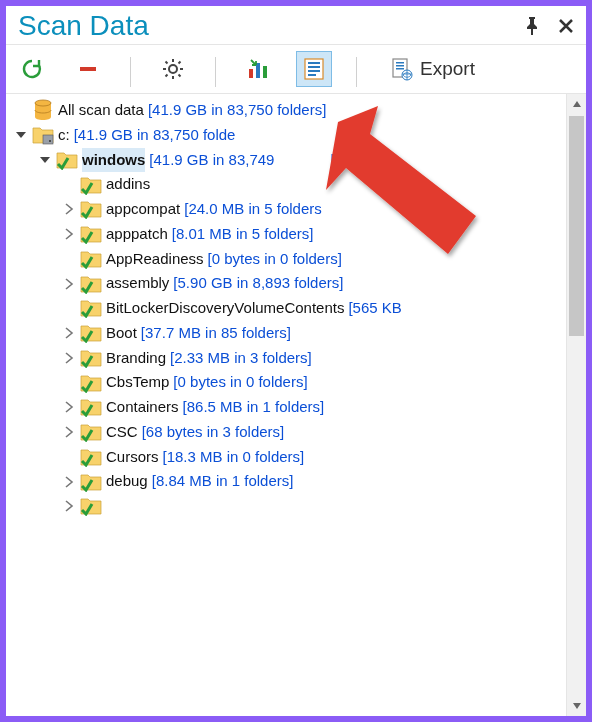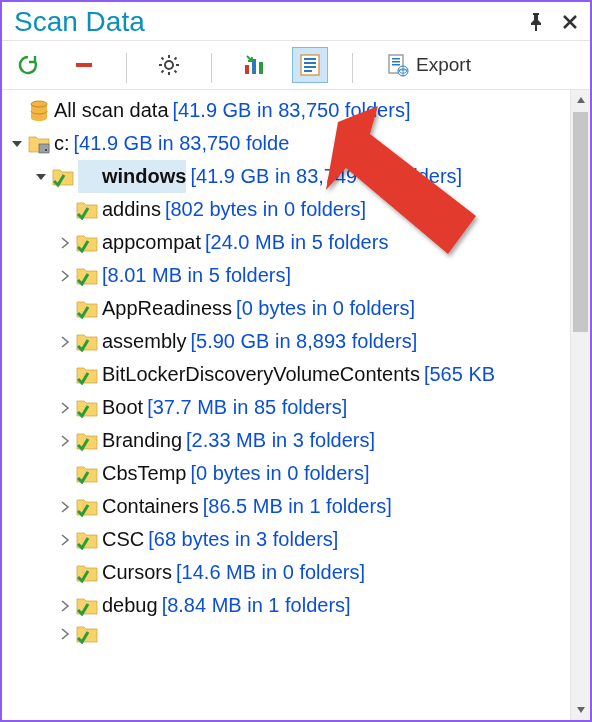--- a/index.html
+++ b/index.html
@@ -11,21 +11,21 @@
     width: 592px;
     height: 722px;
     overflow: hidden;
     position: relative;
   }
   .panel {
     width: 592px;
     height: 722px;
     display: flex;
     flex-direction: column;
-    border: 2px solid #8b5cf6;
+    border: 6px solid #8b5cf6;
   }
   .header {
     display: flex;
     align-items: center;
     justify-content: space-between;
     padding: 4px 10px 2px 12px;
     background: #fff;
     border-bottom: 1px solid #e5e5e5;
   }
   .title {
@@ -112,21 +112,21 @@
     left: 2px; right: 2px;
     top: 22px;
     height: 220px;
     background: #c6c6c6;
     border-radius: 0;
   }
   .row {
     display: flex;
     align-items: center;
     white-space: nowrap;
-    font-size: 20px;
+    font-size: 15px;
     padding: 0 2px;
     cursor: default;
   }
   .indent { display: inline-block; width: 24px; flex-shrink: 0; }
   .expander {
     width: 18px; height: 16px;
     display: inline-flex; align-items: center; justify-content: center;
     color: #555;
     font-size: 14px;
     flex-shrink: 0;
@@ -135,21 +135,21 @@
   .expander.blank { visibility: hidden; }
   .icon-slot {
     width: 26px; height: 24px;
     display: inline-flex; align-items: center; justify-content: center;
     flex-shrink: 0;
     margin-right: 2px;
     position: relative;
   }
   .name { color: #111; margin-right: 4px;}
   .name.bold { font-weight: 700; }
-  .name.sel { background: #d9eaf7; padding-left: 24px; }
+  .name.sel { background: #d9eaf7; }
   .stats { color: #0b4fd6; }
   .row.top .name { color: #111; }
   
   .arrow {
     position: absolute;
     top: 96px;
     left: 308px;
     pointer-events: none;
   }
 </style>
@@ -284,21 +284,20 @@
             <span class="indent"></span>
             <span class="indent"></span>
             <span class="expander blank"></span>
             <span class="icon-slot">
               <svg width="22" height="20" viewBox="0 0 22 20">
                 <path d="M1 3h7l2 2h11v13H1z" fill="#f8d26b" stroke="#caa038" stroke-width="0.7"></path>
                 <path d="M2 14l4 4 6-10" fill="none" stroke="#2a9d3a" stroke-width="3"></path>
               </svg>
             </span>
             <span class="name">addins</span>
-            <span class="stats">[802 bytes in 0 folders]</span>
           </div>
           <div class="row">
             <span class="indent"></span>
             <span class="indent"></span>
             <span class="expander">
               <svg width="10" height="12" viewBox="0 0 10 12">
                 <path d="M2 1l6 5-6 5" fill="none" stroke="#777" stroke-width="1.6"></path>
               </svg>
             </span>
             <span class="icon-slot">
@@ -317,20 +316,21 @@
               <svg width="10" height="12" viewBox="0 0 10 12">
                 <path d="M2 1l6 5-6 5" fill="none" stroke="#777" stroke-width="1.6"></path>
               </svg>
             </span>
             <span class="icon-slot">
               <svg width="22" height="20" viewBox="0 0 22 20">
                 <path d="M1 3h7l2 2h11v13H1z" fill="#f8d26b" stroke="#caa038" stroke-width="0.7"></path>
                 <path d="M2 14l4 4 6-10" fill="none" stroke="#2a9d3a" stroke-width="3"></path>
               </svg>
             </span>
+            <span class="name">apppatch</span>
             <span class="stats">[8.01 MB in 5 folders]</span>
           </div>
           <div class="row">
             <span class="indent"></span>
             <span class="indent"></span>
             <span class="expander blank"></span>
             <span class="icon-slot">
               <svg width="22" height="20" viewBox="0 0 22 20">
                 <path d="M1 3h7l2 2h11v13H1z" fill="#f8d26b" stroke="#caa038" stroke-width="0.7"></path>
                 <path d="M2 14l4 4 6-10" fill="none" stroke="#2a9d3a" stroke-width="3"></path>
@@ -454,21 +454,21 @@
             <span class="indent"></span>
             <span class="indent"></span>
             <span class="expander blank"></span>
             <span class="icon-slot">
               <svg width="22" height="20" viewBox="0 0 22 20">
                 <path d="M1 3h7l2 2h11v13H1z" fill="#f8d26b" stroke="#caa038" stroke-width="0.7"></path>
                 <path d="M2 14l4 4 6-10" fill="none" stroke="#2a9d3a" stroke-width="3"></path>
               </svg>
             </span>
             <span class="name">Cursors</span>
-            <span class="stats">[14.6 MB in 0 folders]</span>
+            <span class="stats">[18.3 MB in 0 folders]</span>
           </div>
           <div class="row">
             <span class="indent"></span>
             <span class="indent"></span>
             <span class="expander">
               <svg width="10" height="12" viewBox="0 0 10 12">
                 <path d="M2 1l6 5-6 5" fill="none" stroke="#777" stroke-width="1.6"></path>
               </svg>
             </span>
             <span class="icon-slot">

